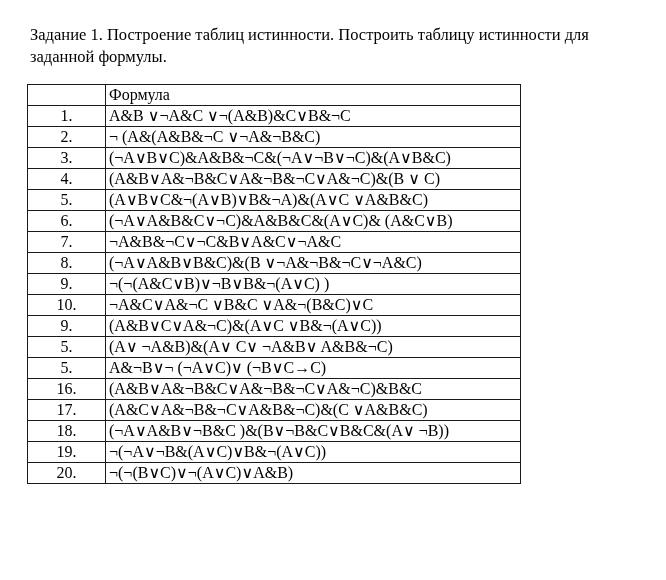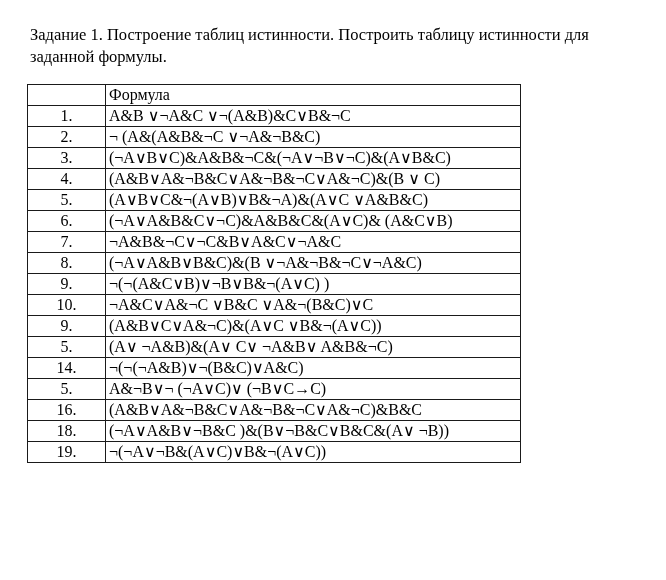--- a/index.html
+++ b/index.html
@@ -105,34 +105,38 @@
         </tr>
         <tr>
           <td class="num-cell num-col">9.</td>
           <td class="formula-cell">(A&amp;B∨C∨A&amp;¬C)&amp;(A∨C ∨B&amp;¬(A∨C))</td>
         </tr>
         <tr>
           <td class="num-cell num-col">5.</td>
           <td class="formula-cell">(A∨ ¬A&amp;B)&amp;(A∨ C∨ ¬A&amp;B∨ A&amp;B&amp;¬C)</td>
         </tr>
         <tr>
-          <td class="num-cell num-col">14.</td>
-          <td class="formula-cell">¬(¬(¬A&amp;B)∨¬(B&amp;C)∨A&amp;C)</td>
-        </tr>
-        <tr>
           <td class="num-cell num-col">5.</td>
           <td class="formula-cell">A&amp;¬B∨¬ (¬A∨C)∨ (¬B∨C→C)</td>
         </tr>
         <tr>
           <td class="num-cell num-col">16.</td>
           <td class="formula-cell">(A&amp;B∨A&amp;¬B&amp;C∨A&amp;¬B&amp;¬C∨A&amp;¬C)&amp;B&amp;C</td>
+        </tr>
+        <tr>
+          <td class="num-cell num-col">17.</td>
+          <td class="formula-cell">(A&amp;C∨A&amp;¬B&amp;¬C∨A&amp;B&amp;¬C)&amp;(C ∨A&amp;B&amp;C)</td>
         </tr>
         <tr>
           <td class="num-cell num-col">18.</td>
           <td class="formula-cell">(¬A∨A&amp;B∨¬B&amp;C )&amp;(B∨¬B&amp;C∨B&amp;C&amp;(A∨ ¬B))</td>
         </tr>
         <tr>
           <td class="num-cell num-col">19.</td>
           <td class="formula-cell">¬(¬A∨¬B&amp;(A∨C)∨B&amp;¬(A∨C))</td>
         </tr>
+        <tr>
+          <td class="num-cell num-col">20.</td>
+          <td class="formula-cell">¬(¬(B∨C)∨¬(A∨C)∨A&amp;B)</td>
+        </tr>
       </tbody>
   </table>
 </div>
 
 </body></html>

